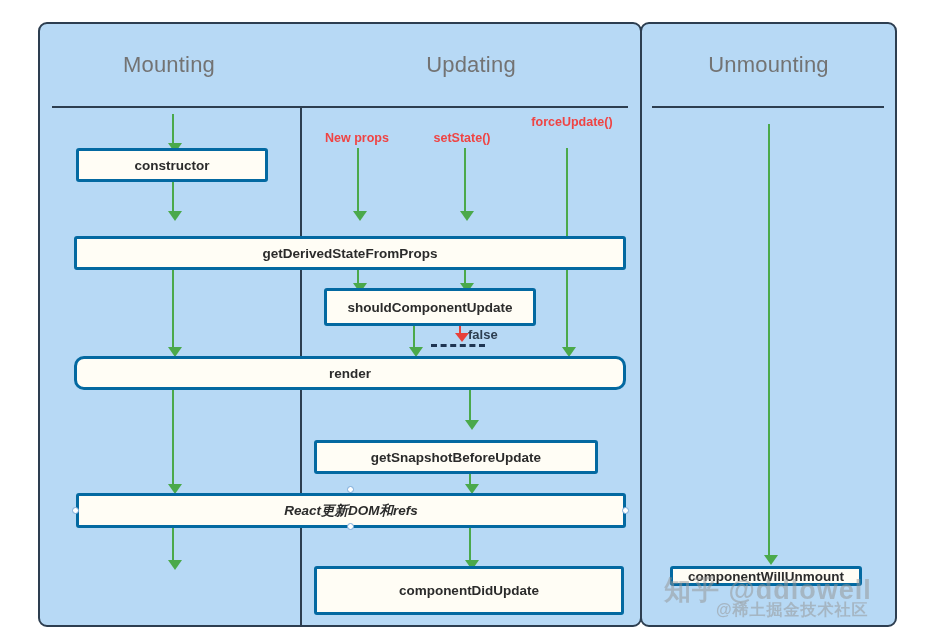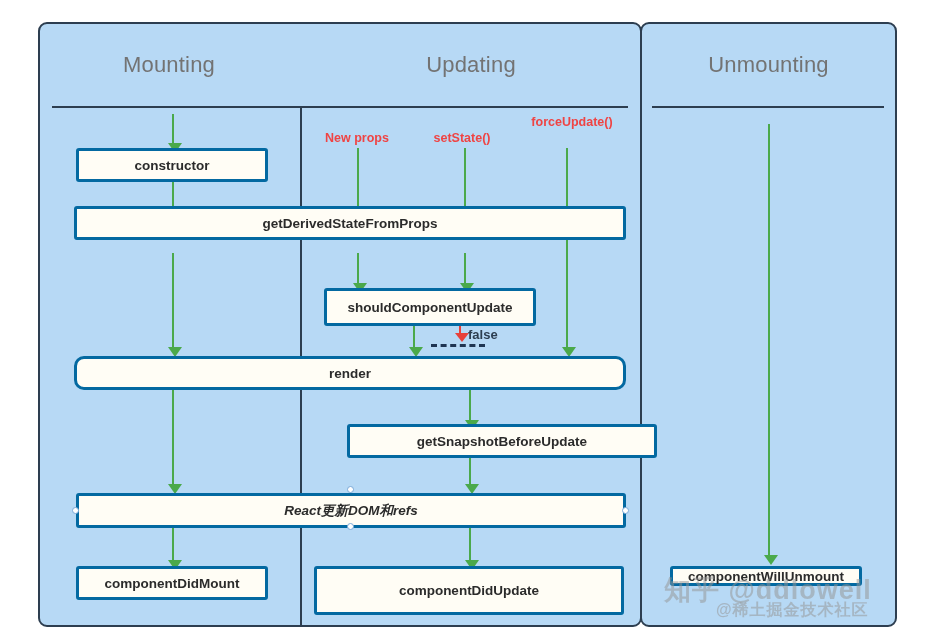--- a/index.html
+++ b/index.html
@@ -186,31 +186,30 @@
   <div class="arrow" style="left:469px;top:390px;height:31px;"></div>
 
   <div class="arrow" style="left:469px;top:458px;height:27px;"></div>
 
   <div class="arrow" style="left:469px;top:528px;height:33px;"></div>
 
   <div class="arrow" style="left:768px;top:124px;height:432px;"></div>
 
   <div class="lbox" style="left:76px;top:148px;width:192px;height:34px;">constructor</div>
 
-  <div class="lbox" style="left:74px;top:206px;width:552px;height:34px;">getDerivedStateFromProps</div>
+  <div class="lbox" style="left:74px;top:236px;width:552px;height:34px;">getDerivedStateFromProps</div>
 
   <div class="lbox" style="left:324px;top:288px;width:212px;height:38px;">shouldComponentUpdate</div>
 
   <div class="lbox" style="left:74px;top:356px;width:552px;height:34px;border-radius:10px;">render</div>
 
-  <div class="lbox" style="left:314px;top:424px;width:310px;height:34px;margin-left:33px;">getSnapshotBeforeUpdate</div>
+  <div class="lbox" style="left:314px;top:440px;width:284px;height:34px;">getSnapshotBeforeUpdate</div>
 
   <div class="lbox" style="left:76px;top:493px;width:550px;height:35px;font-style:italic;">React更新DOM和refs</div>
 
-  <div class="lbox" style="left:76px;top:566px;width:192px;height:34px;">componentDidMount</div>
 
   <div class="lbox" style="left:314px;top:566px;width:310px;height:49px;">componentDidUpdate</div>
 
   <div class="lbox" style="left:670px;top:566px;width:192px;height:20px;">componentWillUnmount</div>
 
   <div class="handle" style="left:72px;top:507px;"></div>
   <div class="handle" style="left:622px;top:507px;"></div>
   <div class="handle" style="left:347px;top:486px;"></div>
   <div class="handle" style="left:347px;top:523px;"></div>
 

